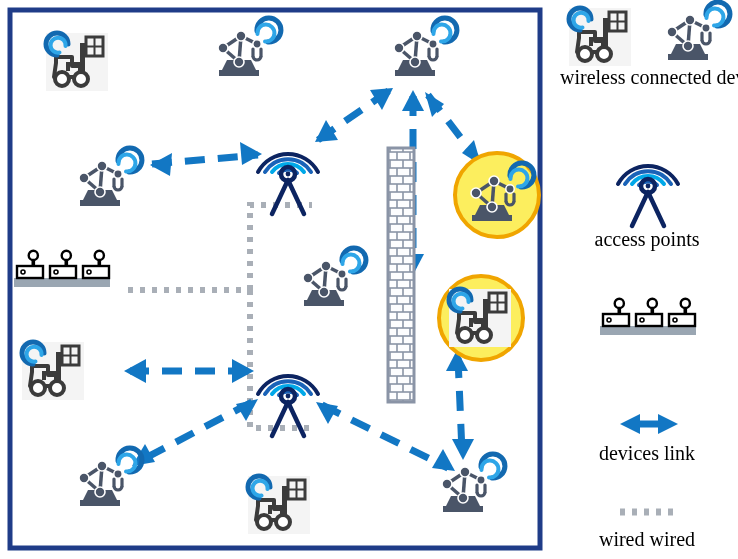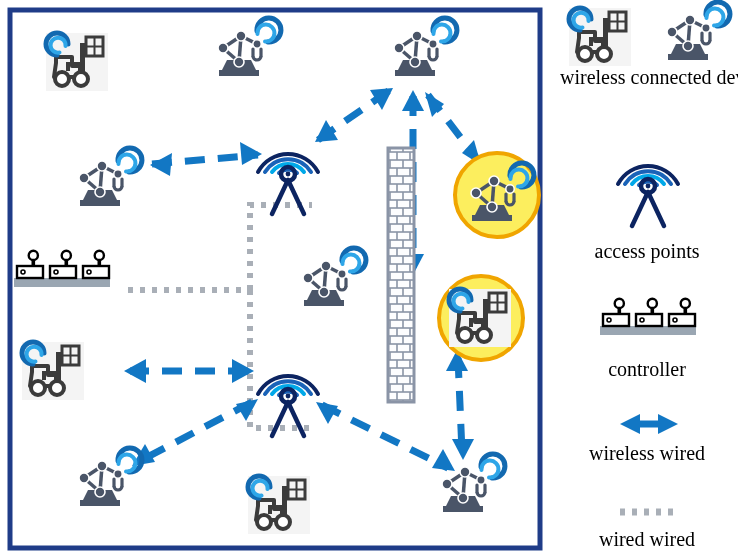--- a/index.html
+++ b/index.html
@@ -4,21 +4,21 @@
 <style>
   html,body{margin:0;padding:0;background:#ffffff;}
   body{width:738px;height:559px;position:relative;overflow:hidden;
        font-family:"Liberation Serif", serif;}
   #stage{position:absolute;left:0;top:0;width:738px;height:559px;}
   svg.layer{position:absolute;left:0;top:0;width:738px;height:559px;overflow:visible;}
   .lbl{position:absolute;text-align:center;color:#000000;
        font-family:"Liberation Serif", serif;line-height:1.12;}
   .legend-label{font-size:20px;}
   #legend-wireless-devices-label{left:560px;top:66px;width:186px;white-space:nowrap;}
-  #legend-ap-label{left:556px;top:240px;width:182px;}
+  #legend-ap-label{left:556px;top:228px;width:182px;}
   #legend-controller-label{left:556px;top:358px;width:182px;}
   #legend-wireless-link-label{left:556px;top:442px;width:182px;}
   #legend-wired-link-label{left:556px;top:528px;width:182px;}
 </style>
 </head>
 <body>
 
 <div id="stage">
 
   <svg class="layer" viewBox="0 0 738 559">
@@ -231,19 +231,18 @@
 
     <g>
       <line x1="620" y1="512" x2="678" y2="512" stroke="#A9AFB7" stroke-width="7" stroke-dasharray="5 7" stroke-linecap="butt"></line>
     </g>
   </svg>
 
   <div class="lbl legend-label" id="legend-wireless-devices-label">wireless connected devices</div>
 
   <div class="lbl legend-label" id="legend-ap-label">access points</div>
 
-  <div class="lbl legend-label" id="legend-controller-label">controller</div>
-
-  <div class="lbl legend-label" id="legend-wireless-link-label">wireless wired</div>
+
+  <div class="lbl legend-label" id="legend-wireless-link-label">devices link</div>
 
   <div class="lbl legend-label" id="legend-wired-link-label">wired wired</div>
 
 </div>
 
 </body></html>

